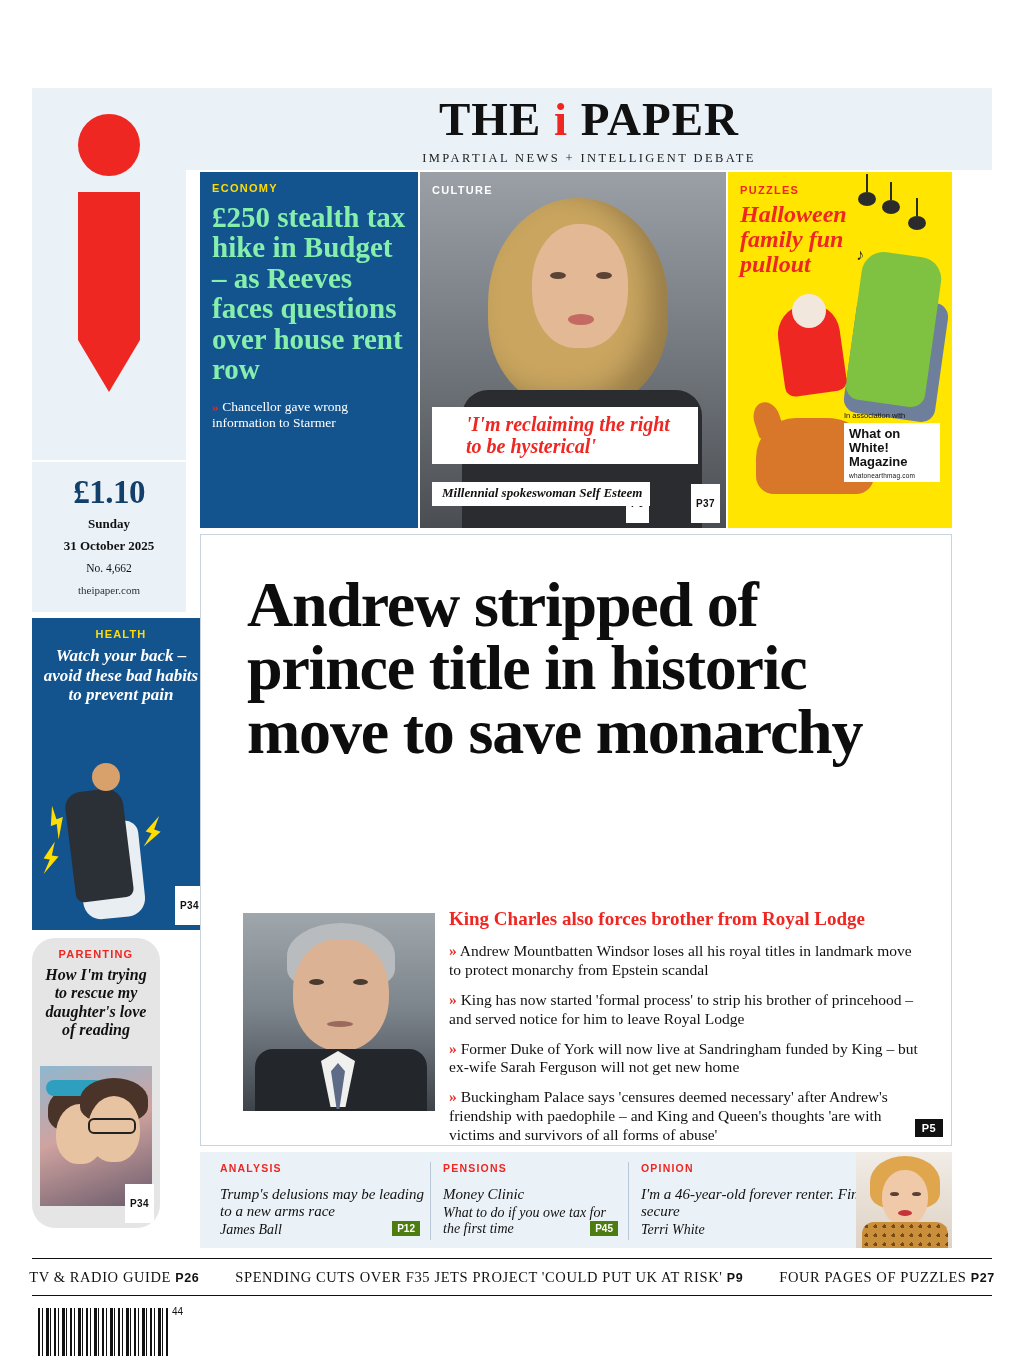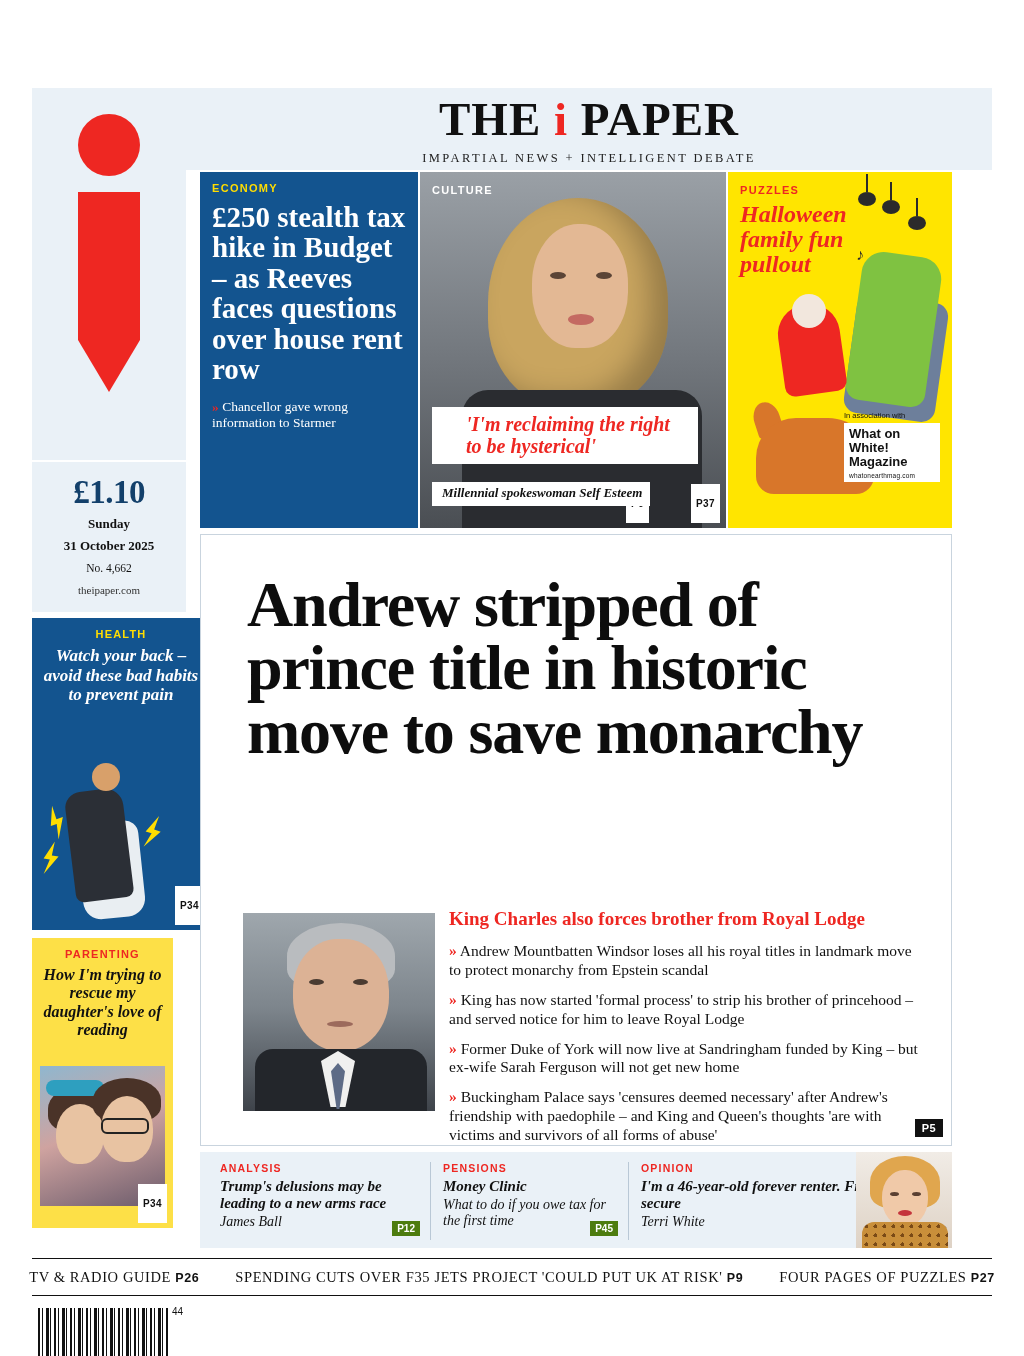--- a/index.html
+++ b/index.html
@@ -161,23 +161,24 @@
     font-family: "Liberation Sans", sans-serif;
     font-weight: bold;
     font-size: 10px;
     padding: 14px 5px;
     letter-spacing: 0.4px;
   }
 
   .parenting-box {
     position: absolute;
     left: 0; top: 850px;
-    width: 141px; height: 290px;
-    background: #fde047;
+    width: 128px; height: 290px;
+    background: #e5e5e5;
     overflow: hidden;
+    border-radius: 23px;
   }
   .kicker-red {
     color: #ee2722;
     font-family: "Liberation Sans", sans-serif;
     font-weight: bold;
     font-size: 11px;
     letter-spacing: 1.2px;
     text-align: center;
     padding-top: 10px;
   }
@@ -294,21 +295,21 @@
     font-weight: bold;
     font-size: 11px;
     letter-spacing: 1.3px;
   }
   .teaser-economy h2 {
     font-family: "Liberation Serif", serif;
     font-weight: bold;
     font-size: 29px;
     line-height: 1.05;
     margin: 8px 0 0 0;
-    color: #ffffff;
+    color: #86efac;
   }
   .teaser-economy .bullet {
     font-family: "Liberation Serif", serif;
     font-size: 13.5px;
     line-height: 1.22;
     margin-top: 14px;
   }
   .bullet .arrow { color: #ee2722; font-weight: bold; }
 
   .teaser-culture {
@@ -575,26 +576,26 @@
   .promo-col.c3 { left: 428px; width: 320px; border-left: 1px solid #b9c8d6; }
   .promo-kick {
     color: #ee2722;
     font-family: "Liberation Sans", sans-serif;
     font-weight: bold;
     font-size: 10.5px;
     letter-spacing: 1.2px;
   }
   .promo-head {
     font-family: "Liberation Serif", serif;
-    font-weight: bold;
+    font-weight: normal;
     font-style: italic;
     font-size: 15px;
     line-height: 1.12;
     color: #111;
-    margin-top: 4px;
+    margin-top: 12px;
   }
   .promo-sub {
     font-family: "Liberation Serif", serif;
     font-style: italic;
     font-size: 14px;
     line-height: 1.15;
     color: #111;
     margin-top: 2px;
   }
   .promo-pg {

